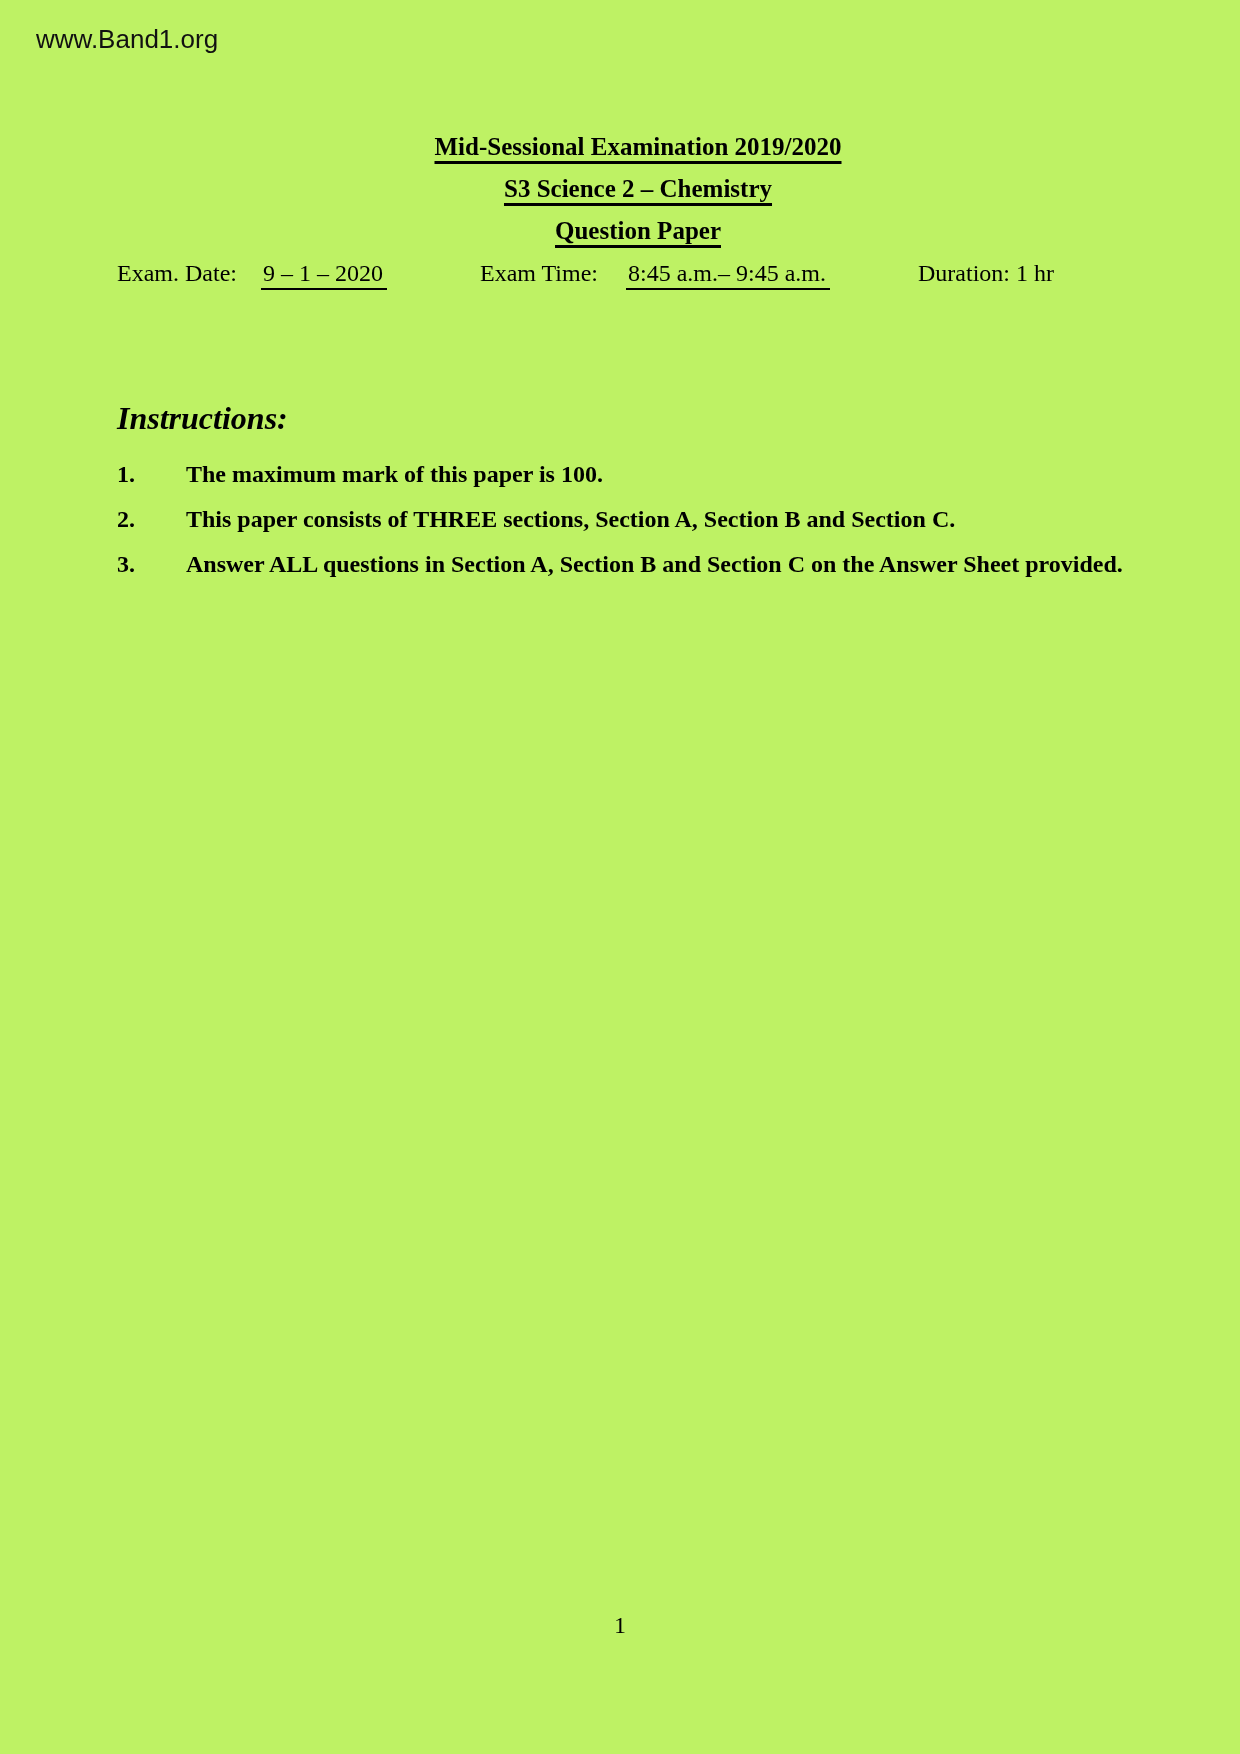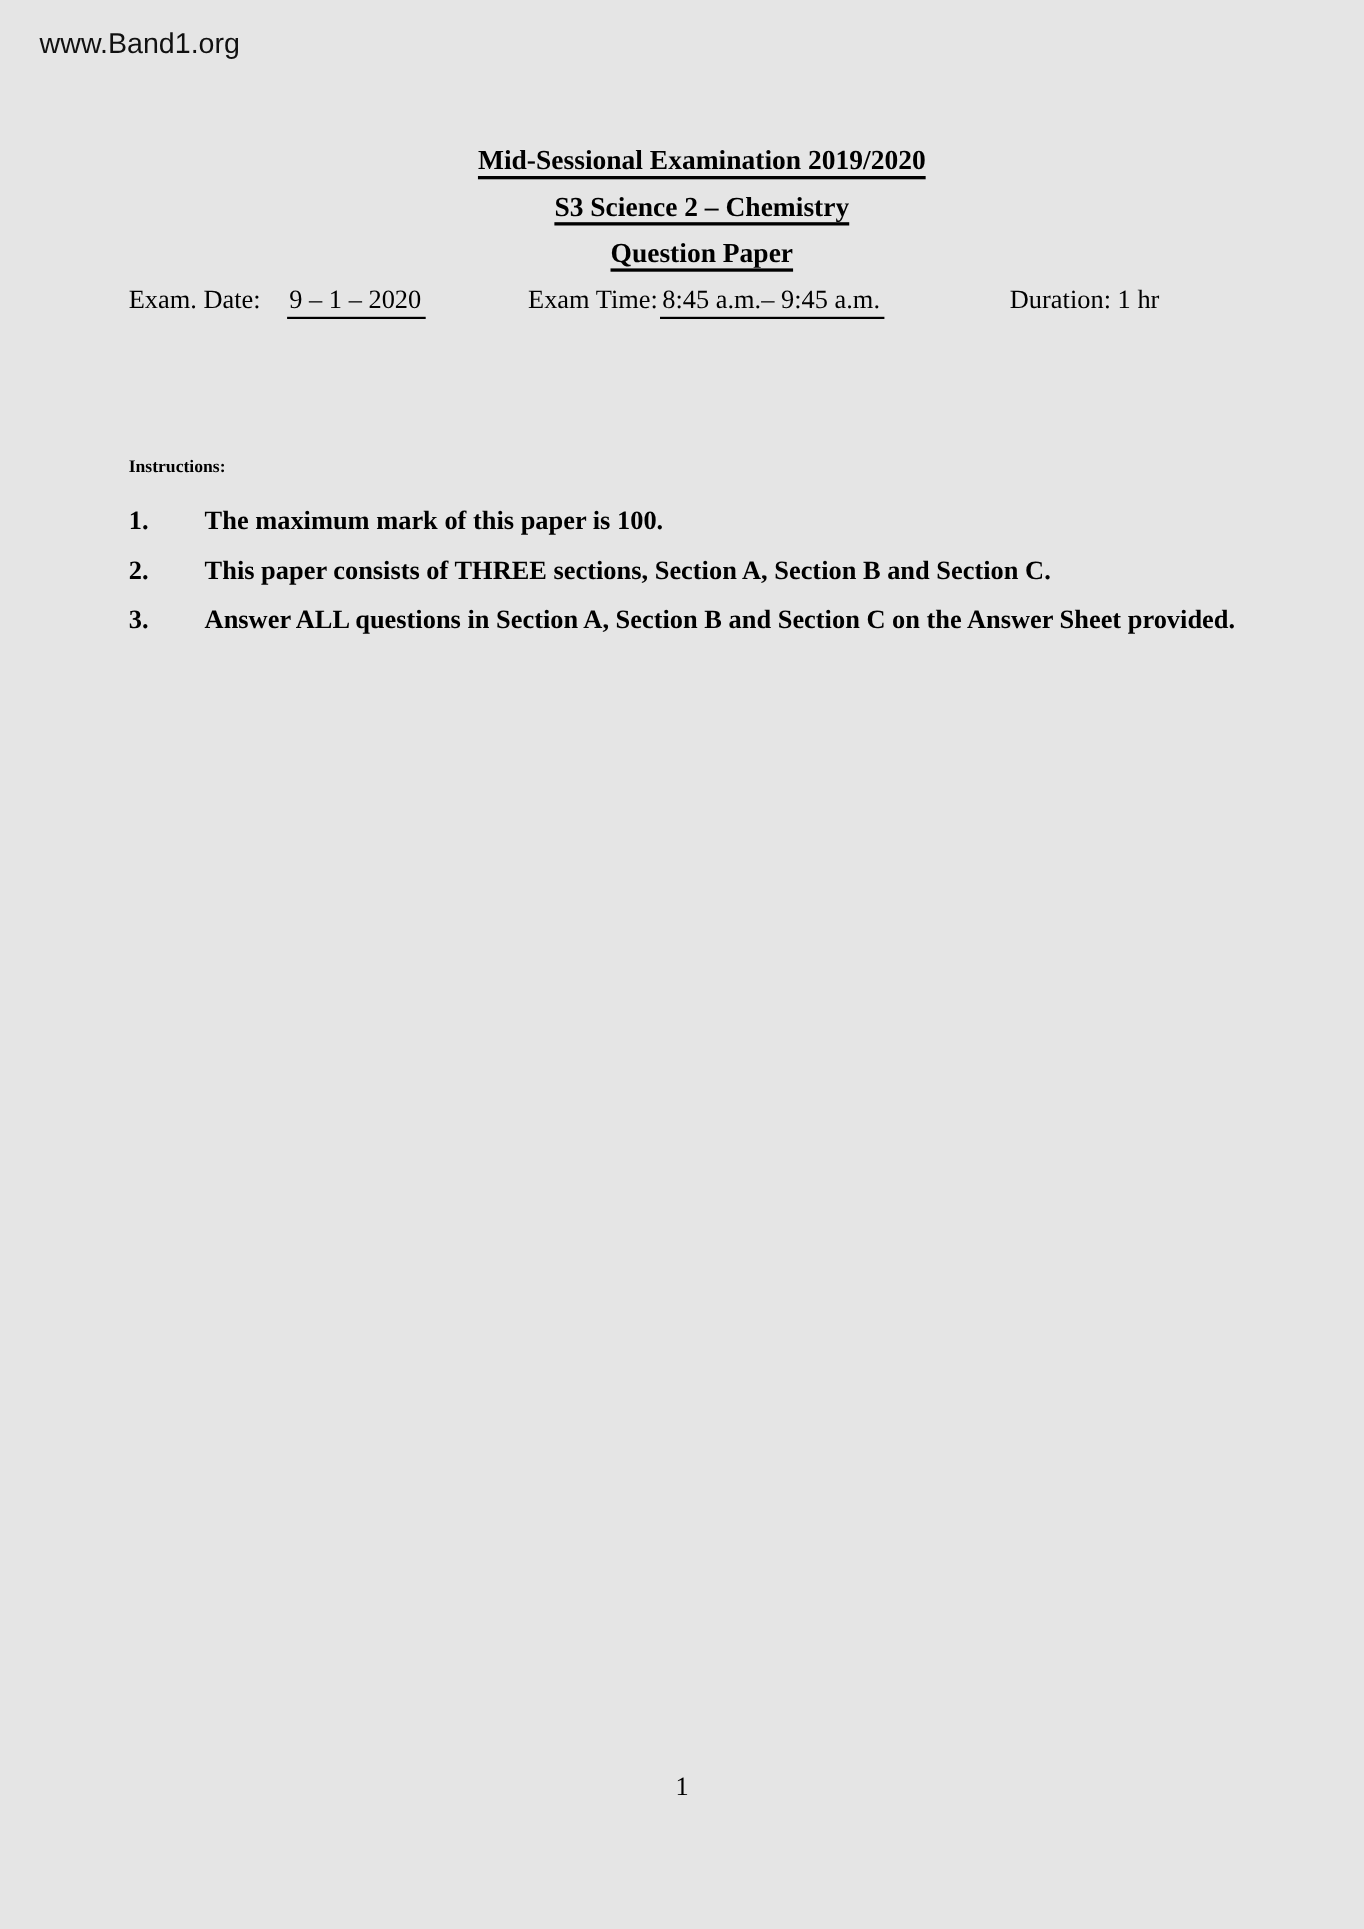--- a/index.html
+++ b/index.html
@@ -2,21 +2,21 @@
 <html><head>
 <meta charset="utf-8">
 <style>
   * { margin: 0; padding: 0; box-sizing: border-box; }
   html, body { background: #888; }
   .page {
     position: relative;
     width: 1240px;
     height: 1754px;
     margin: 0 auto;
-    background: #e5e5e5;
+    background: #bef264;
     color: #000000;
     font-family: "Liberation Serif", "DejaVu Serif", serif;
     font-size: 24px;
     overflow: hidden;
   }
   .watermark {
     position: absolute;
     left: 36px;
     top: 24px;
     font-family: "Liberation Sans", "DejaVu Sans", sans-serif;
@@ -43,37 +43,38 @@
   .row2 { position: absolute; top: 307px; left: 0; width: 100%; height: 34px; }
   .col1 { position: absolute; left: 117px; white-space: pre; }
   .col2 { position: absolute; left: 480px; white-space: pre; }
   .col3 { position: absolute; left: 918px; white-space: pre; }
   .uval {
     display: inline-block;
     border-bottom: 2px solid #000;
     padding: 0 4px 1px 2px;
     margin-left: 24px;
   }
-  .uval.time { margin-left: 2px; }
+  .uval.time { margin-left: 28px; }
   .blank {
     display: inline-block;
     border-bottom: 2px solid #000;
     height: 22px;
     vertical-align: baseline;
     margin-left: 8px;
   }
   .blank.name { width: 263px; }
   .blank.cls { width: 57px; }
   .blank.clsno { width: 53px; }
   .instructions-heading {
     position: absolute;
     left: 117px;
-    top: 416px;
+    top: 400px;
     font-weight: bold;
-    font-size: 16px;
+    font-size: 32px;
+    font-style: italic;
   }
   .instr-item { position: absolute; left: 0; width: 100%; font-weight: bold; }
   .instr-item .num { position: absolute; left: 117px; }
   .instr-item .txt { position: absolute; left: 170px; width: 990px; margin-left: 16px; }
   .item-1 { top: 461px; }
   .item-2 { top: 506px; }
   .item-3 { top: 551px; }
   .page-number {
     position: absolute;
     left: 0;

